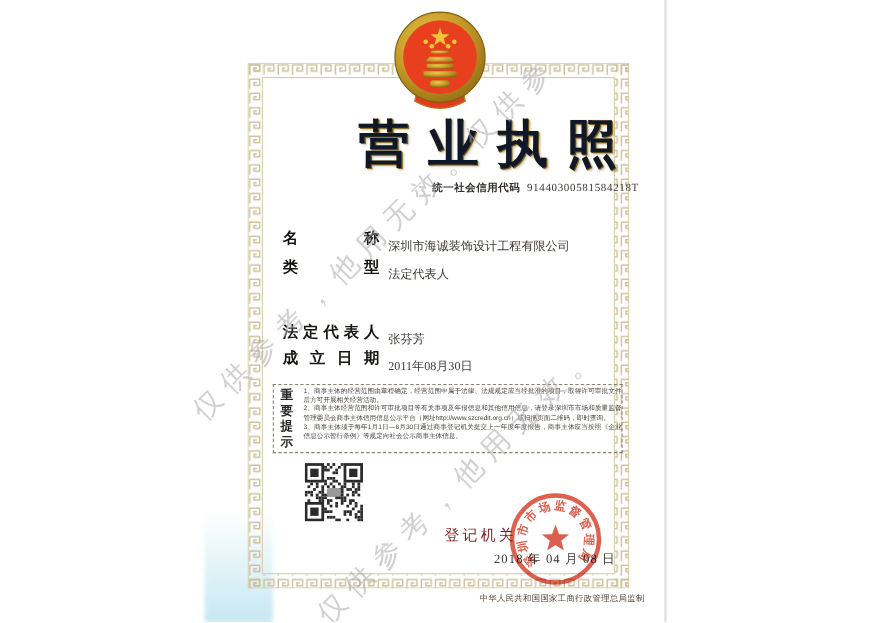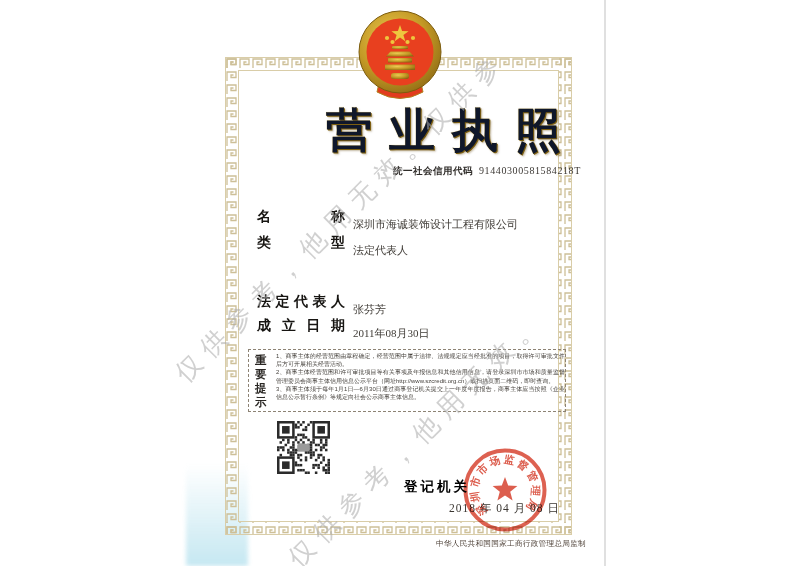--- a/index.html
+++ b/index.html
@@ -39,21 +39,21 @@
           display:flex;box-sizing:border-box;padding:2px 0 2px 6px;}
   .notice-side{width:14px;flex:0 0 14px;word-break:break-all;font-size:11.5px;font-weight:bold;
                color:#2a2724;line-height:14px;margin-top:1px;}
   .notice-items{margin-left:7px;flex:1;}
   .notice-item{font-size:6px;line-height:8.2px;color:#433f3a;text-align:justify;}
 
   
   .qr{left:277px;top:421px;z-index:4;}
 
   
-  .reg-label{left:404px;top:478px;z-index:4;font-size:13.5px;font-weight:bold;letter-spacing:3px;color:#000000;white-space:nowrap;}
+  .reg-label{left:404px;top:478px;z-index:4;font-size:13.5px;font-weight:normal;letter-spacing:3px;color:#7f1d1d;white-space:nowrap;}
   .reg-date{left:449px;top:501px;z-index:4;font-family:"Liberation Serif",serif;font-size:11.5px;
             letter-spacing:1px;color:#3a3631;white-space:nowrap;}
   .seal{left:459px;top:444px;z-index:8;mix-blend-mode:multiply;opacity:0.92;}
 
   .footer{left:436px;top:539px;z-index:4;font-size:7.6px;letter-spacing:0.3px;color:#51443b;white-space:nowrap;}
 
   
   .wm{z-index:9;font-family:"Liberation Serif",serif;font-size:26px;letter-spacing:9px;
       color:rgba(170,170,170,0.55);white-space:nowrap;transform:rotate(-45deg);transform-origin:left center;}
   .wm1{left:180px;top:360px;}

